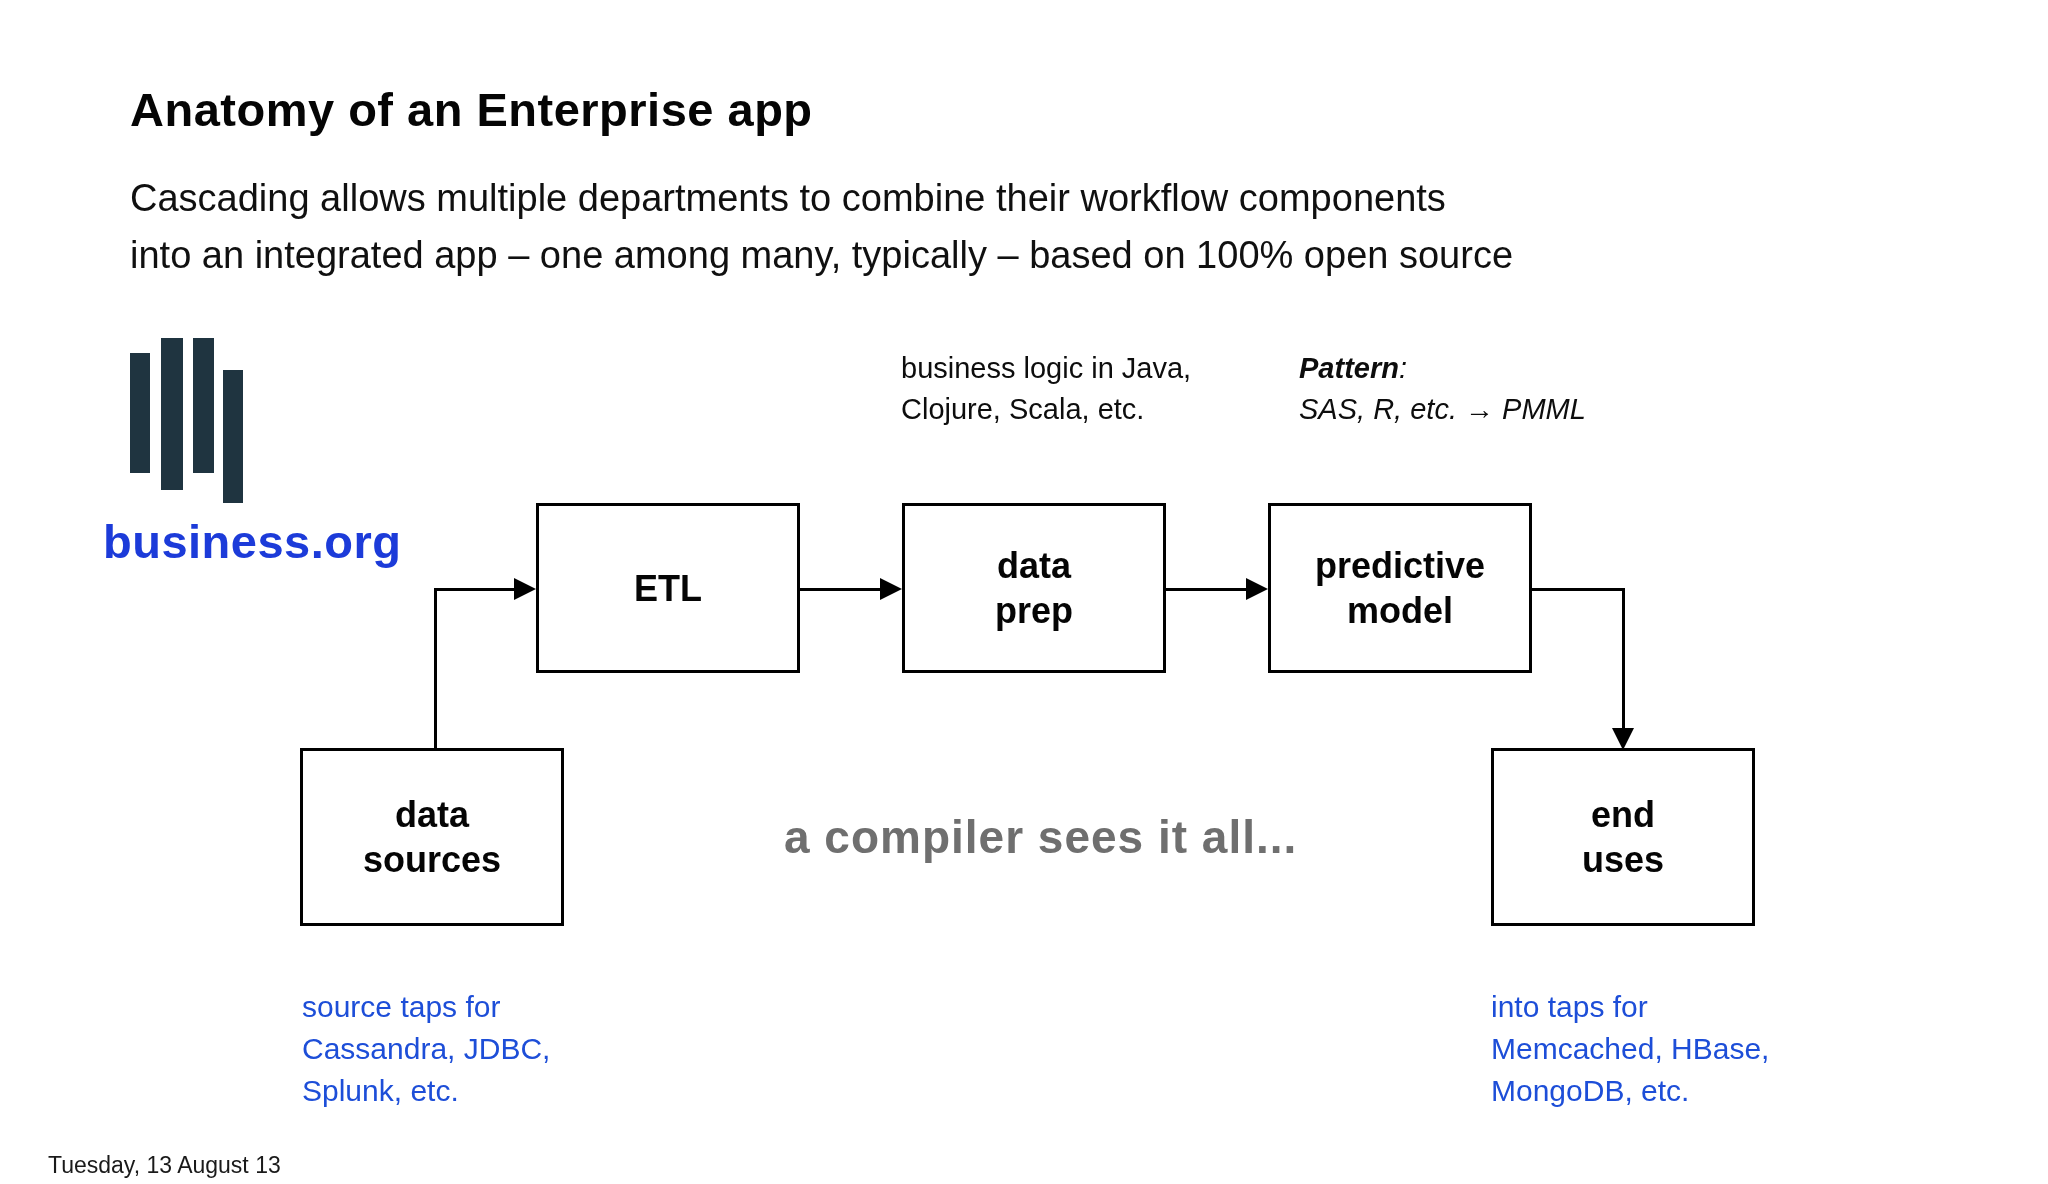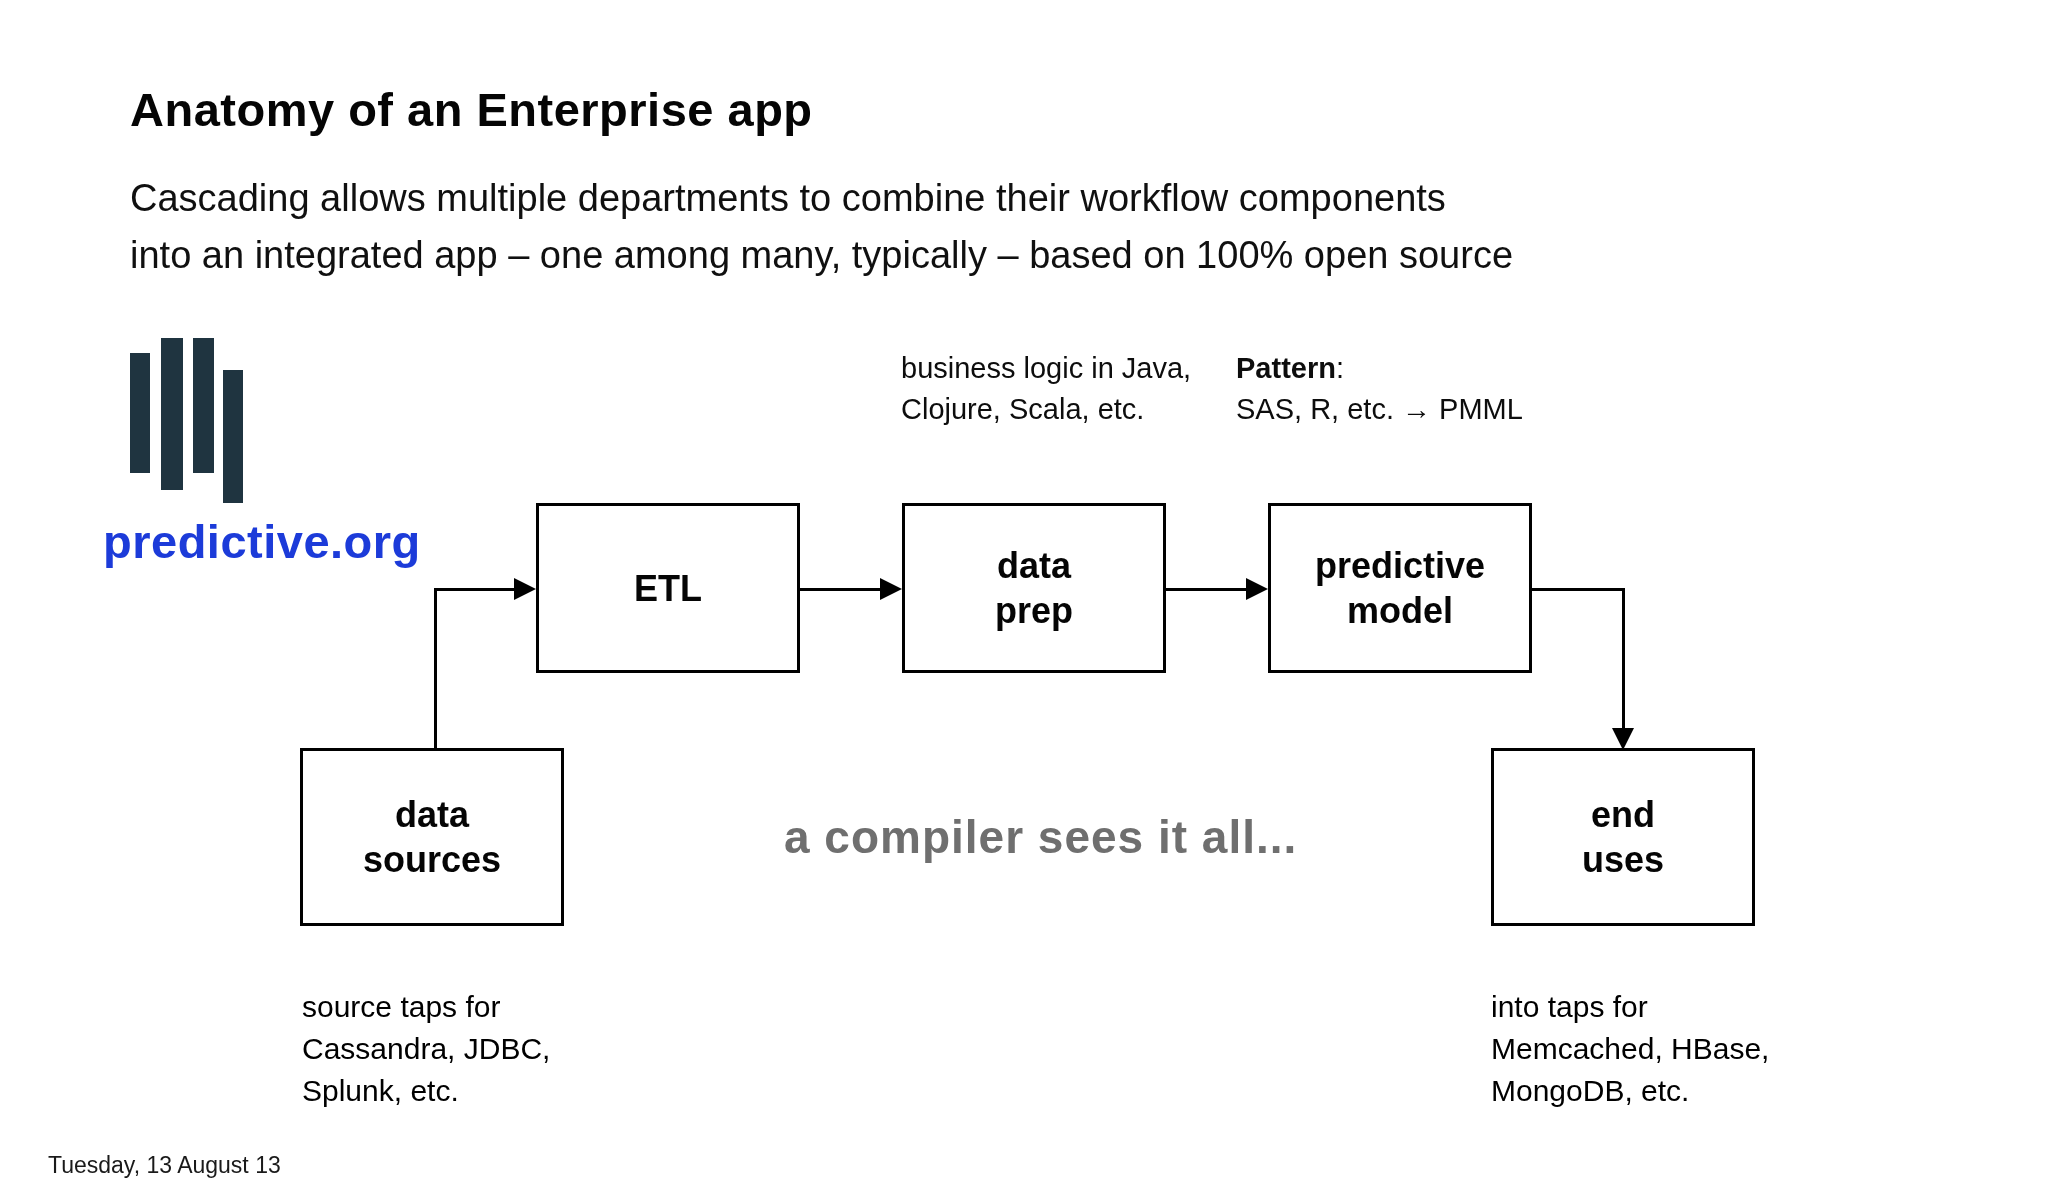--- a/index.html
+++ b/index.html
@@ -28,21 +28,21 @@
   .site-link {
     left:103px; top:514px; font-size:47px; font-weight:bold; text-decoration:none;
     letter-spacing:0.5px;
   }
 
   
   .annot { top:348px; font-size:29px; line-height:41px; color:#0d0d0d; }
   .annot .term { font-weight:bold; }
   .annot-lingual  { left:534px; }
   .annot-business { left:901px; }
-  .annot-pattern  { left:1236px; }
+  .annot-pattern  { left:1299px;font-style:italic; }
 
   
   .node {
     box-sizing:border-box; background:#ffffff; border:3px solid #000000;
     display:flex; align-items:center; justify-content:center; text-align:center;
     font-weight:bold; font-size:36px; line-height:45px; white-space:pre-line;
     color:#050505;
   }
   .node-etl        { left:536px;  top:503px; width:264px; height:170px; }
   .node-dataprep   { left:902px;  top:503px; width:264px; height:170px; }
@@ -70,21 +70,21 @@
     width:0; height:0;
     border-left:11px solid transparent; border-right:11px solid transparent;
     border-top:22px solid #000000;
   }
   .ad4 { left:1612px; top:728px; }
 
   .caption {
     left:784px; top:810px; font-size:46px; font-weight:bold; letter-spacing:1px;
   }
 
-  .note { font-size:30px; line-height:42px; white-space:pre-line; color:#000000; }
+  .note { font-size:30px; line-height:42px; white-space:pre-line; color:#1d4ed8; }
   .note-source { left:302px;  top:986px; }
   .note-sink   { left:1491px; top:986px; }
 
   .footer { left:10px; top:1152px; font-size:23px; color:#1a1a1a;margin-left:38px; }
 </style>
 </head>
 <body>
 
 <div class="slide">
 
@@ -92,21 +92,21 @@
 
   <div class="abs subtitle">Cascading allows multiple departments to combine their workflow components
 into an integrated app – one among many, typically – based on 100% open source</div>
 
   <div class="abs logo">
     <div class="bar bar1" style="background-color: rgb(31, 52, 64);"></div>
     <div class="bar bar2" style="background-color: rgb(31, 52, 64);"></div>
     <div class="bar bar3" style="background-color: rgb(31, 52, 64);"></div>
     <div class="bar bar4" style="background-color: rgb(31, 52, 64);"></div>
   </div>
-  <a href="#" class="abs site-link" style="color: rgb(28, 59, 217);">predictive.org</a>
+  <a href="#" class="abs site-link" style="color: rgb(28, 59, 217);">business.org</a>
 
 
   <div class="abs annot annot-business">
     <div>business logic in Java,</div>
     <div>Clojure, Scala, etc.</div>
   </div>
 
   <div class="abs annot annot-pattern">
     <div><span class="term">Pattern</span><span>:</span></div>
     <div>SAS, R, etc. → PMML</div>

